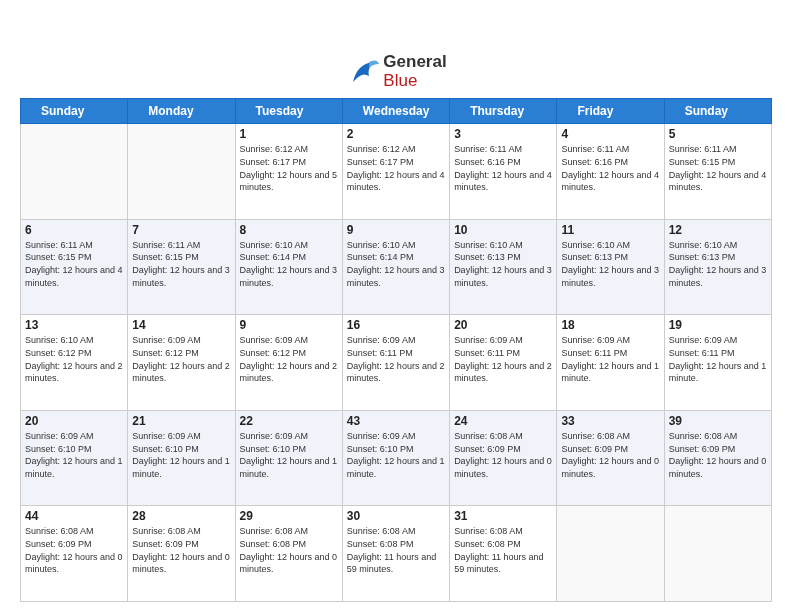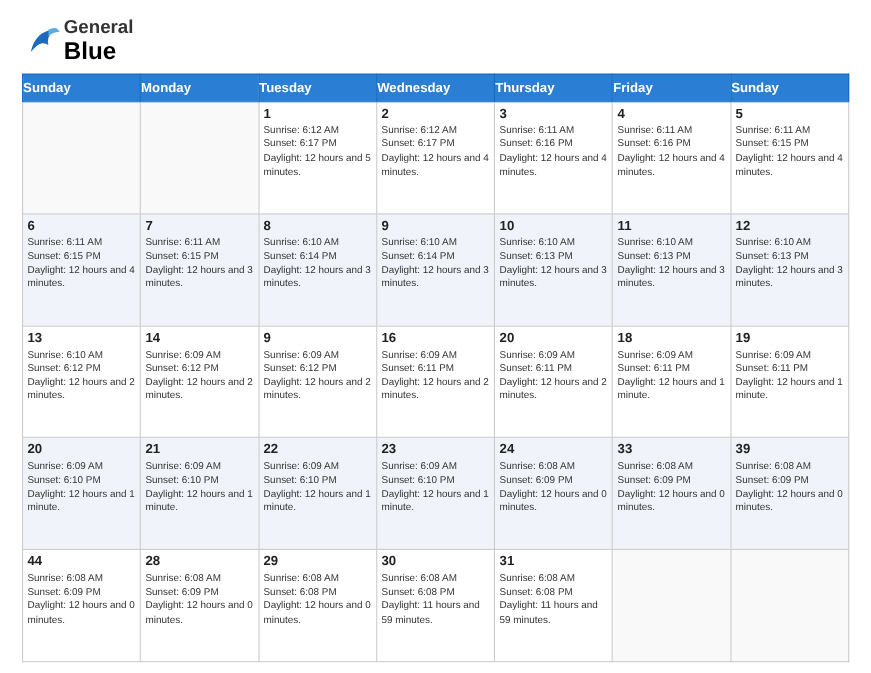--- a/index.html
+++ b/index.html
@@ -12,23 +12,24 @@
     }
     .page {
       width: 792px;
       height: 612px;
       padding: 16px 20px 10px 20px;
       display: flex;
       flex-direction: column;
     }
     .header {
       display: flex;
-      justify-content: flex-start;
+      justify-content: center;
       align-items: flex-start;
       margin-bottom: 8px;
+      margin-top: 37px;
     }
     .logo-wrapper {
       display: flex;
       align-items: center;
     }
     .title-block {
       text-align: right;
     }
     .month-title {
       font-size: 36px;
@@ -45,21 +46,21 @@
       flex: 1;
       border-collapse: collapse;
       width: 100%;
       table-layout: fixed;
     }
     .calendar th {
       background-color: #2a7fd4;
       color: #fff;
       font-size: 12px;
       font-weight: bold;
-      padding: 5px 0;
+      padding: 5px 20px;
       text-align: left;
       border: 1px solid #1a6abf;
     }
     .calendar td {
       vertical-align: top;
       border: 1px solid #ccc;
       padding: 3px 4px;
       font-size: 9.5px;
       color: #222;
       height: 82px;
@@ -89,21 +90,21 @@
 <div class="page">
   <div class="header">
     <div class="logo-wrapper">
   <div style="display:flex;align-items:center;">
     <svg width="36" height="36" viewBox="0 0 36 36">
       <path d="M8,28 Q12,10 28,8 Q22,16 24,22 Q18,18 12,24 Z" fill="#1a6abf"></path>
       <path d="M24,8 Q32,4 34,10 Q28,10 24,14 Z" fill="#5aabdf"></path>
     </svg>
     <div style="margin-left:2px;">
       <div style="font-size:17px;font-weight:bold;color:#333;line-height:1.1;">General</div>
-      <div style="font-size:22px;font-weight:bold;color:#000000;line-height:1.1;">Blue</div>
+      <div style="font-size:17px;font-weight:normal;color:#b91c1c;line-height:1.1;">Blue</div>
     </div>
   </div>
 </div>
     <div class="title-block">
       <div class="month-title"></div>
       <div class="subtitle"></div>
     </div>
   </div>
 
   <table class="calendar">
@@ -210,21 +211,21 @@
           </td>
           <td>
             <span class="day-number">21</span>
             <div class="day-info">Sunrise: 6:09 AM<br>Sunset: 6:10 PM<br>Daylight: 12 hours and 1 minute.</div>
           </td>
           <td>
             <span class="day-number">22</span>
             <div class="day-info">Sunrise: 6:09 AM<br>Sunset: 6:10 PM<br>Daylight: 12 hours and 1 minute.</div>
           </td>
           <td>
-            <span class="day-number">23</span>
+            <span class="day-number">43</span>
             <div class="day-info">Sunrise: 6:09 AM<br>Sunset: 6:10 PM<br>Daylight: 12 hours and 1 minute.</div>
           </td>
           <td>
             <span class="day-number">24</span>
             <div class="day-info">Sunrise: 6:08 AM<br>Sunset: 6:09 PM<br>Daylight: 12 hours and 0 minutes.</div>
           </td>
           <td>
             <span class="day-number">33</span>
             <div class="day-info">Sunrise: 6:08 AM<br>Sunset: 6:09 PM<br>Daylight: 12 hours and 0 minutes.</div>
           </td>

